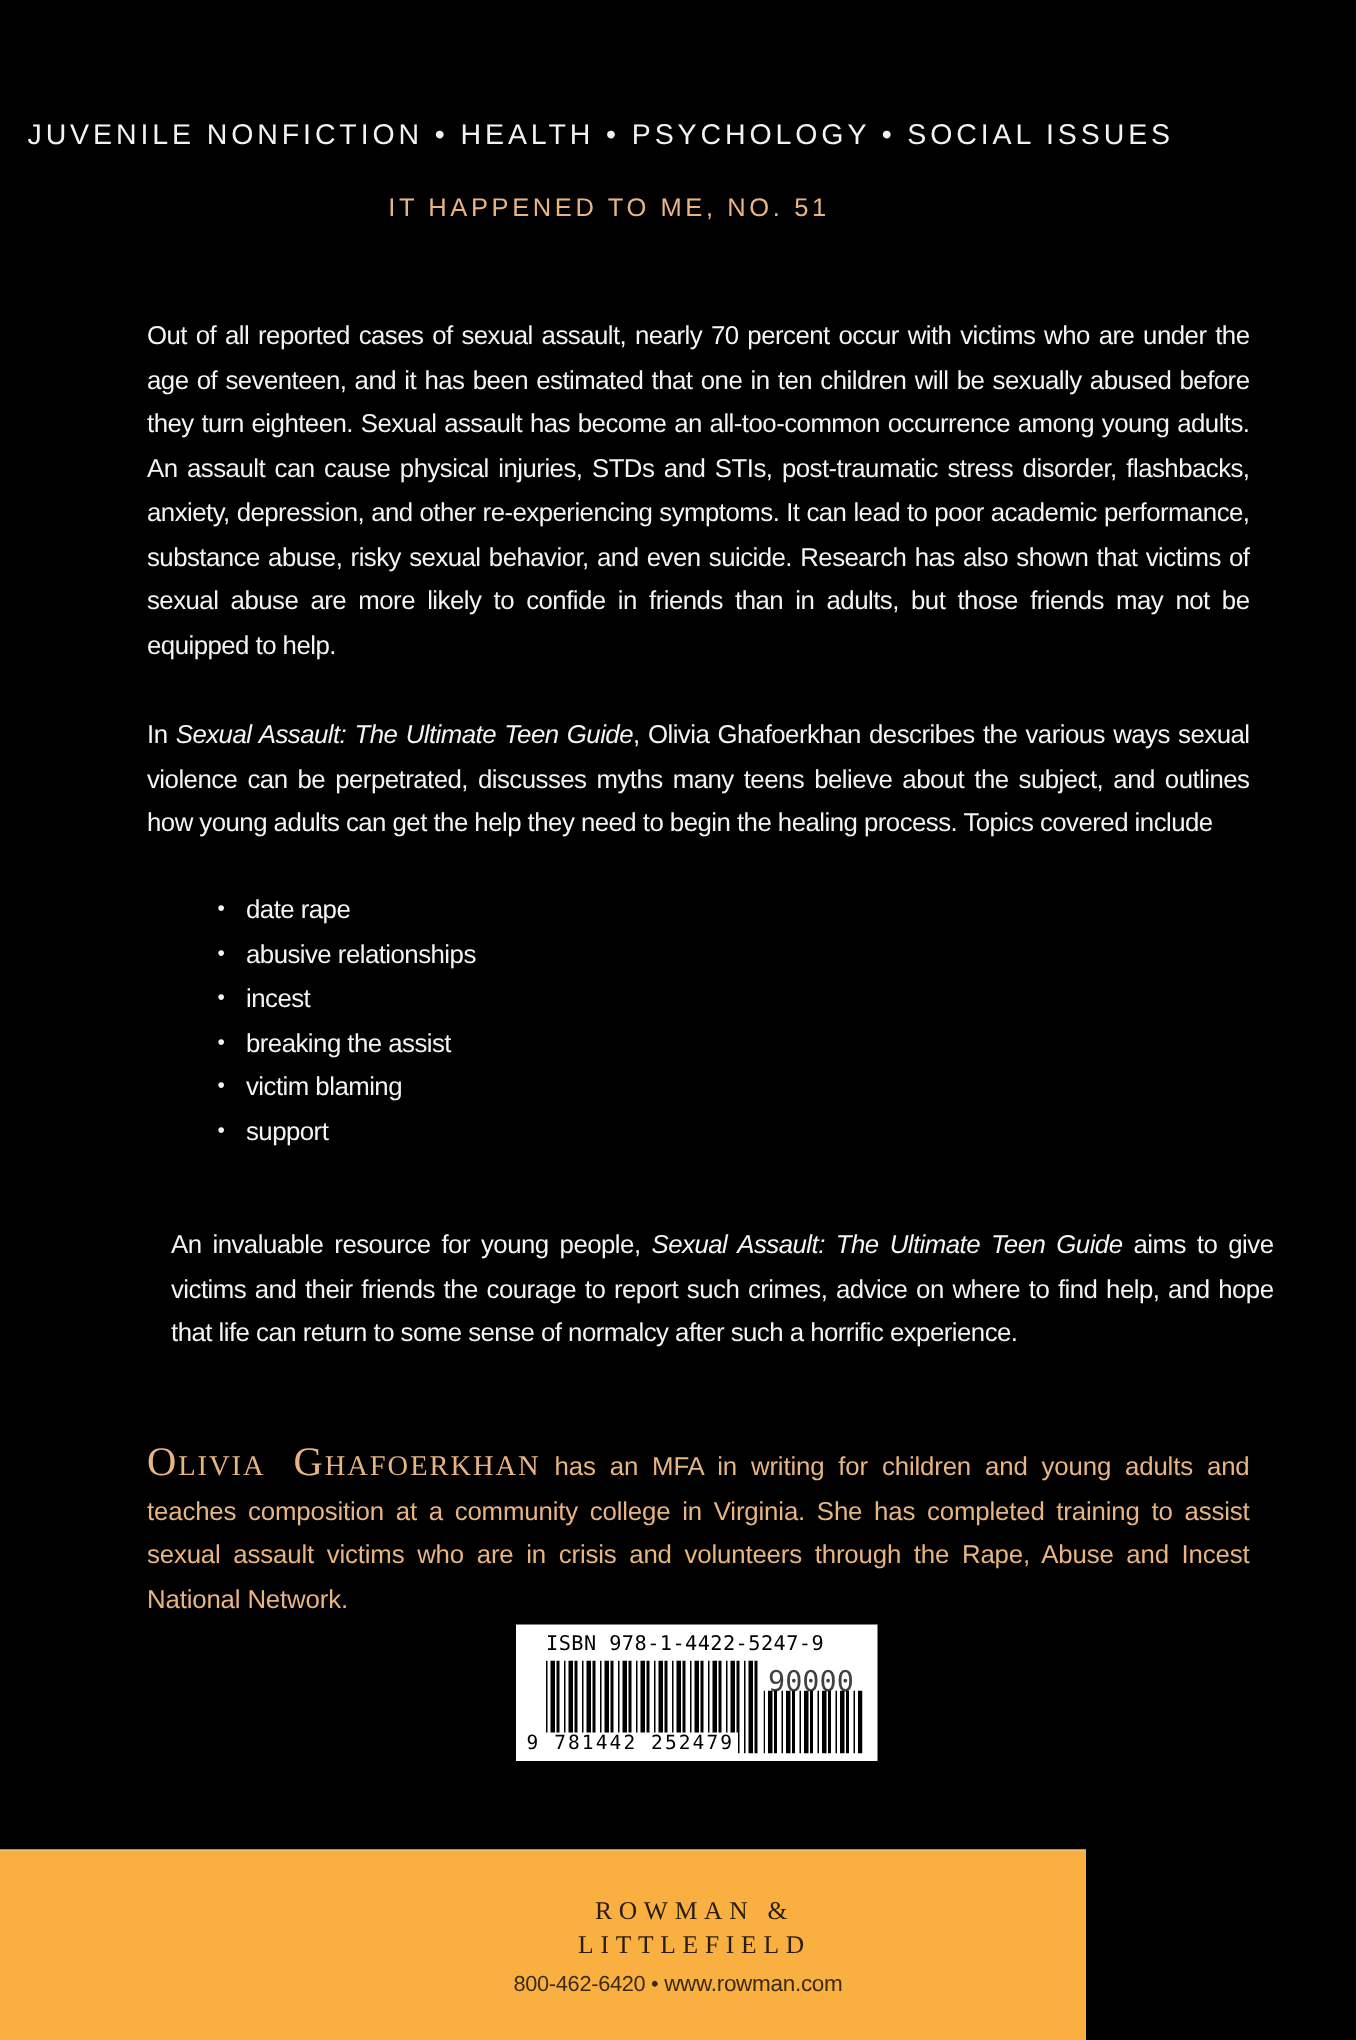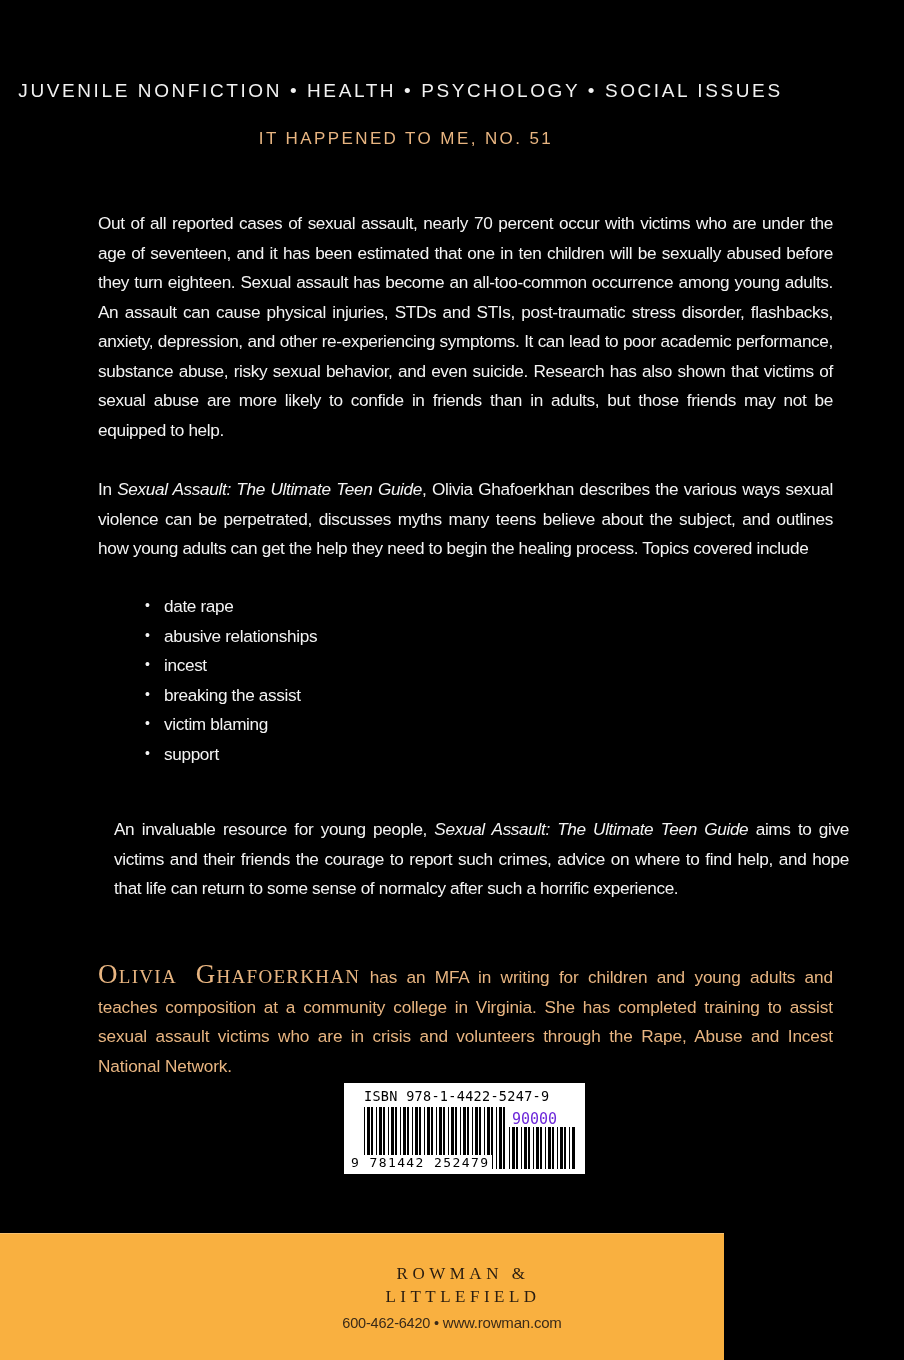--- a/index.html
+++ b/index.html
@@ -45,21 +45,21 @@
     }
     .barcode-box {
       position: absolute; left: 344px; top: 1055px; width: 241px; height: 91px; background: #fff; margin-top: 28px;
     }
     .isbn-label {
       position: absolute; left: 20px; top: 5px; font-family: "DejaVu Sans Mono", monospace;
       font-size: 13.5px; color: #000; letter-spacing: 0.3px;
     }
     .price-code {
       position: absolute; left: 168px; top: 27px; font-family: "DejaVu Sans Mono", monospace;
-      font-size: 15px; color: #6d28d9;
+      font-size: 19px; color: #404040;
     }
     .ean-digits {
       position: absolute; left: 7px; top: 72px; font-family: "DejaVu Sans Mono", monospace;
       font-size: 13px; color: #000; letter-spacing: 1.4px; background: #fff; padding-right: 3px;
     }
     .bars-main { position: absolute; left: 20px; top: 24px; width: 144px; height: 62px; }
     .bars-addon { position: absolute; left: 165px; top: 44px; width: 66px; height: 42px; }
     .footer {
       position: absolute; left: 0; top: 1233px; width: 724px; height: 127px; background: #f9b040;
       border-top: 1px solid #f7c070;
@@ -158,14 +158,14 @@
       <rect x="55" y="0" width="2" height="42" fill="#000"></rect>
       <rect x="60" y="0" width="1" height="42" fill="#000"></rect>
       <rect x="63" y="0" width="3" height="42" fill="#000"></rect>
     </svg>
   <div class="ean-digits">9 781442 252479</div>
 </div>
 
 <div class="footer">
   <div class="publisher-1">ROWMAN &amp;</div>
   <div class="publisher-2">LITTLEFIELD</div>
-  <div class="contact"><span>600-462-6420</span><span> • </span><span class="url">www.rowman.com</span></div>
+  <div class="contact"><span>800-462-6420</span><span> • </span><span class="url">www.rowman.com</span></div>
 </div>
 
 </body></html>

